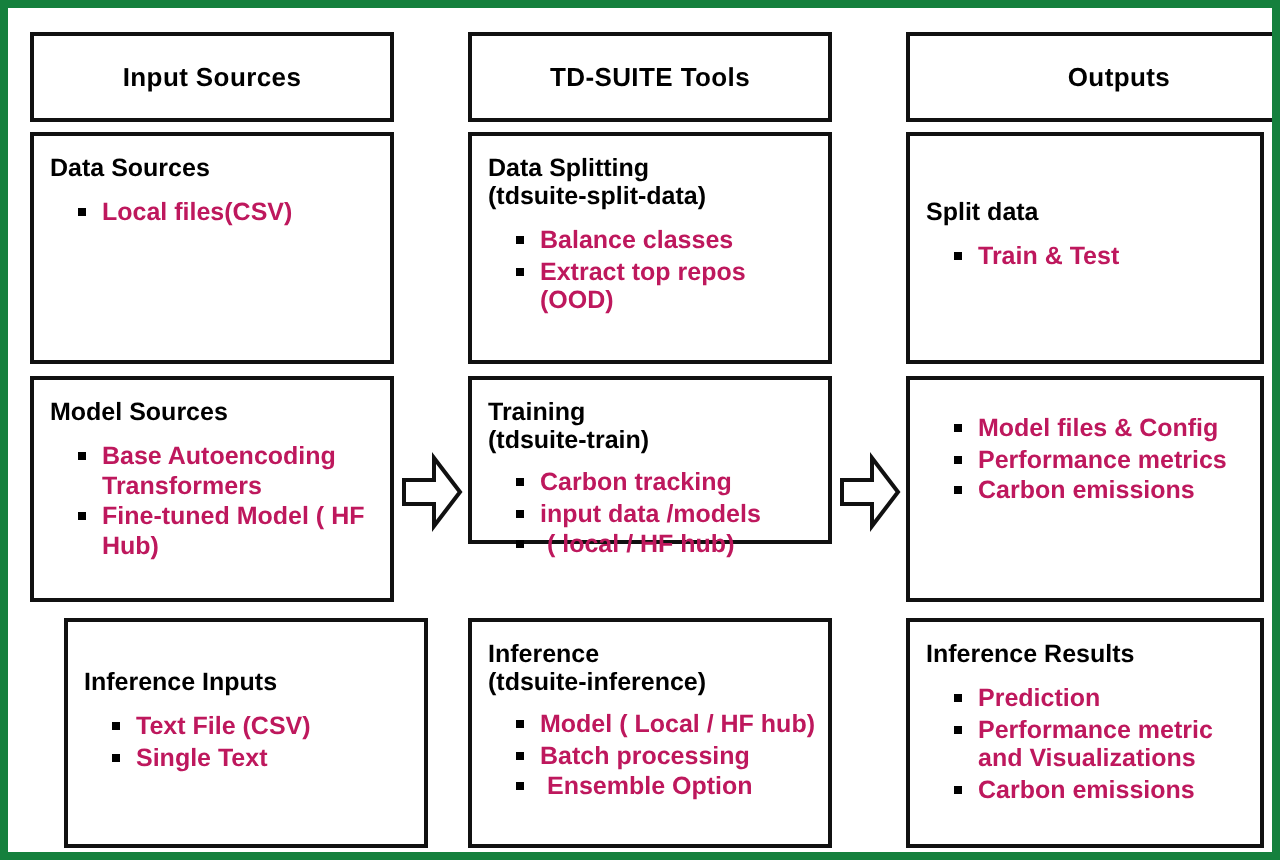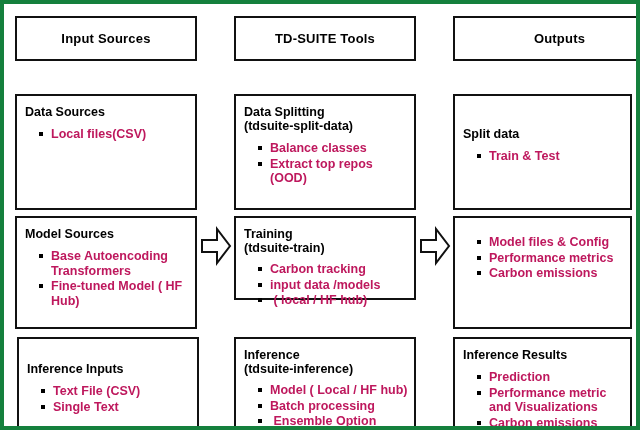--- a/index.html
+++ b/index.html
@@ -31,21 +31,20 @@
     justify-content: center;
   }
   .header-label {
     font-size: 13px;
     font-weight: bold;
     color: #000000;
     letter-spacing: 0.2px;
   }
   .content-box {
     padding: 9px 0 0 0;
-    margin-top: 28px;
   }
   .box-title {
     font-size: 12.5px;
     font-weight: bold;
     color: #000000;
     margin: 0 0 0 8px;
     line-height: 14px;
     white-space: pre;
   }
   .box-subtitle {
@@ -160,21 +159,21 @@
   </div>
 
   <div class="box content-box" style="left:449px; top:184px; width:179px; height:113px;">
     <ul class="bullets">
       <li>Model files &amp; Config</li>
       <li>Performance metrics</li>
       <li>Carbon emissions</li>
     </ul>
   </div>
 
-  <div class="box content-box" style="left:13px; top:305px; width:182px; height:115px;">
+  <div class="box content-box" style="left:28px; top:305px; width:182px; height:115px;">
     <div class="box-title" style="margin-top:14px;">Inference Inputs</div>
     <ul class="bullets">
       <li>Text File (CSV)</li>
       <li>Single Text</li>
     </ul>
   </div>
 
   <div class="box content-box" style="left:230px; top:305px; width:182px; height:115px;">
     <div class="box-title">Inference</div>
     <div class="box-subtitle">(tdsuite-inference)</div>

